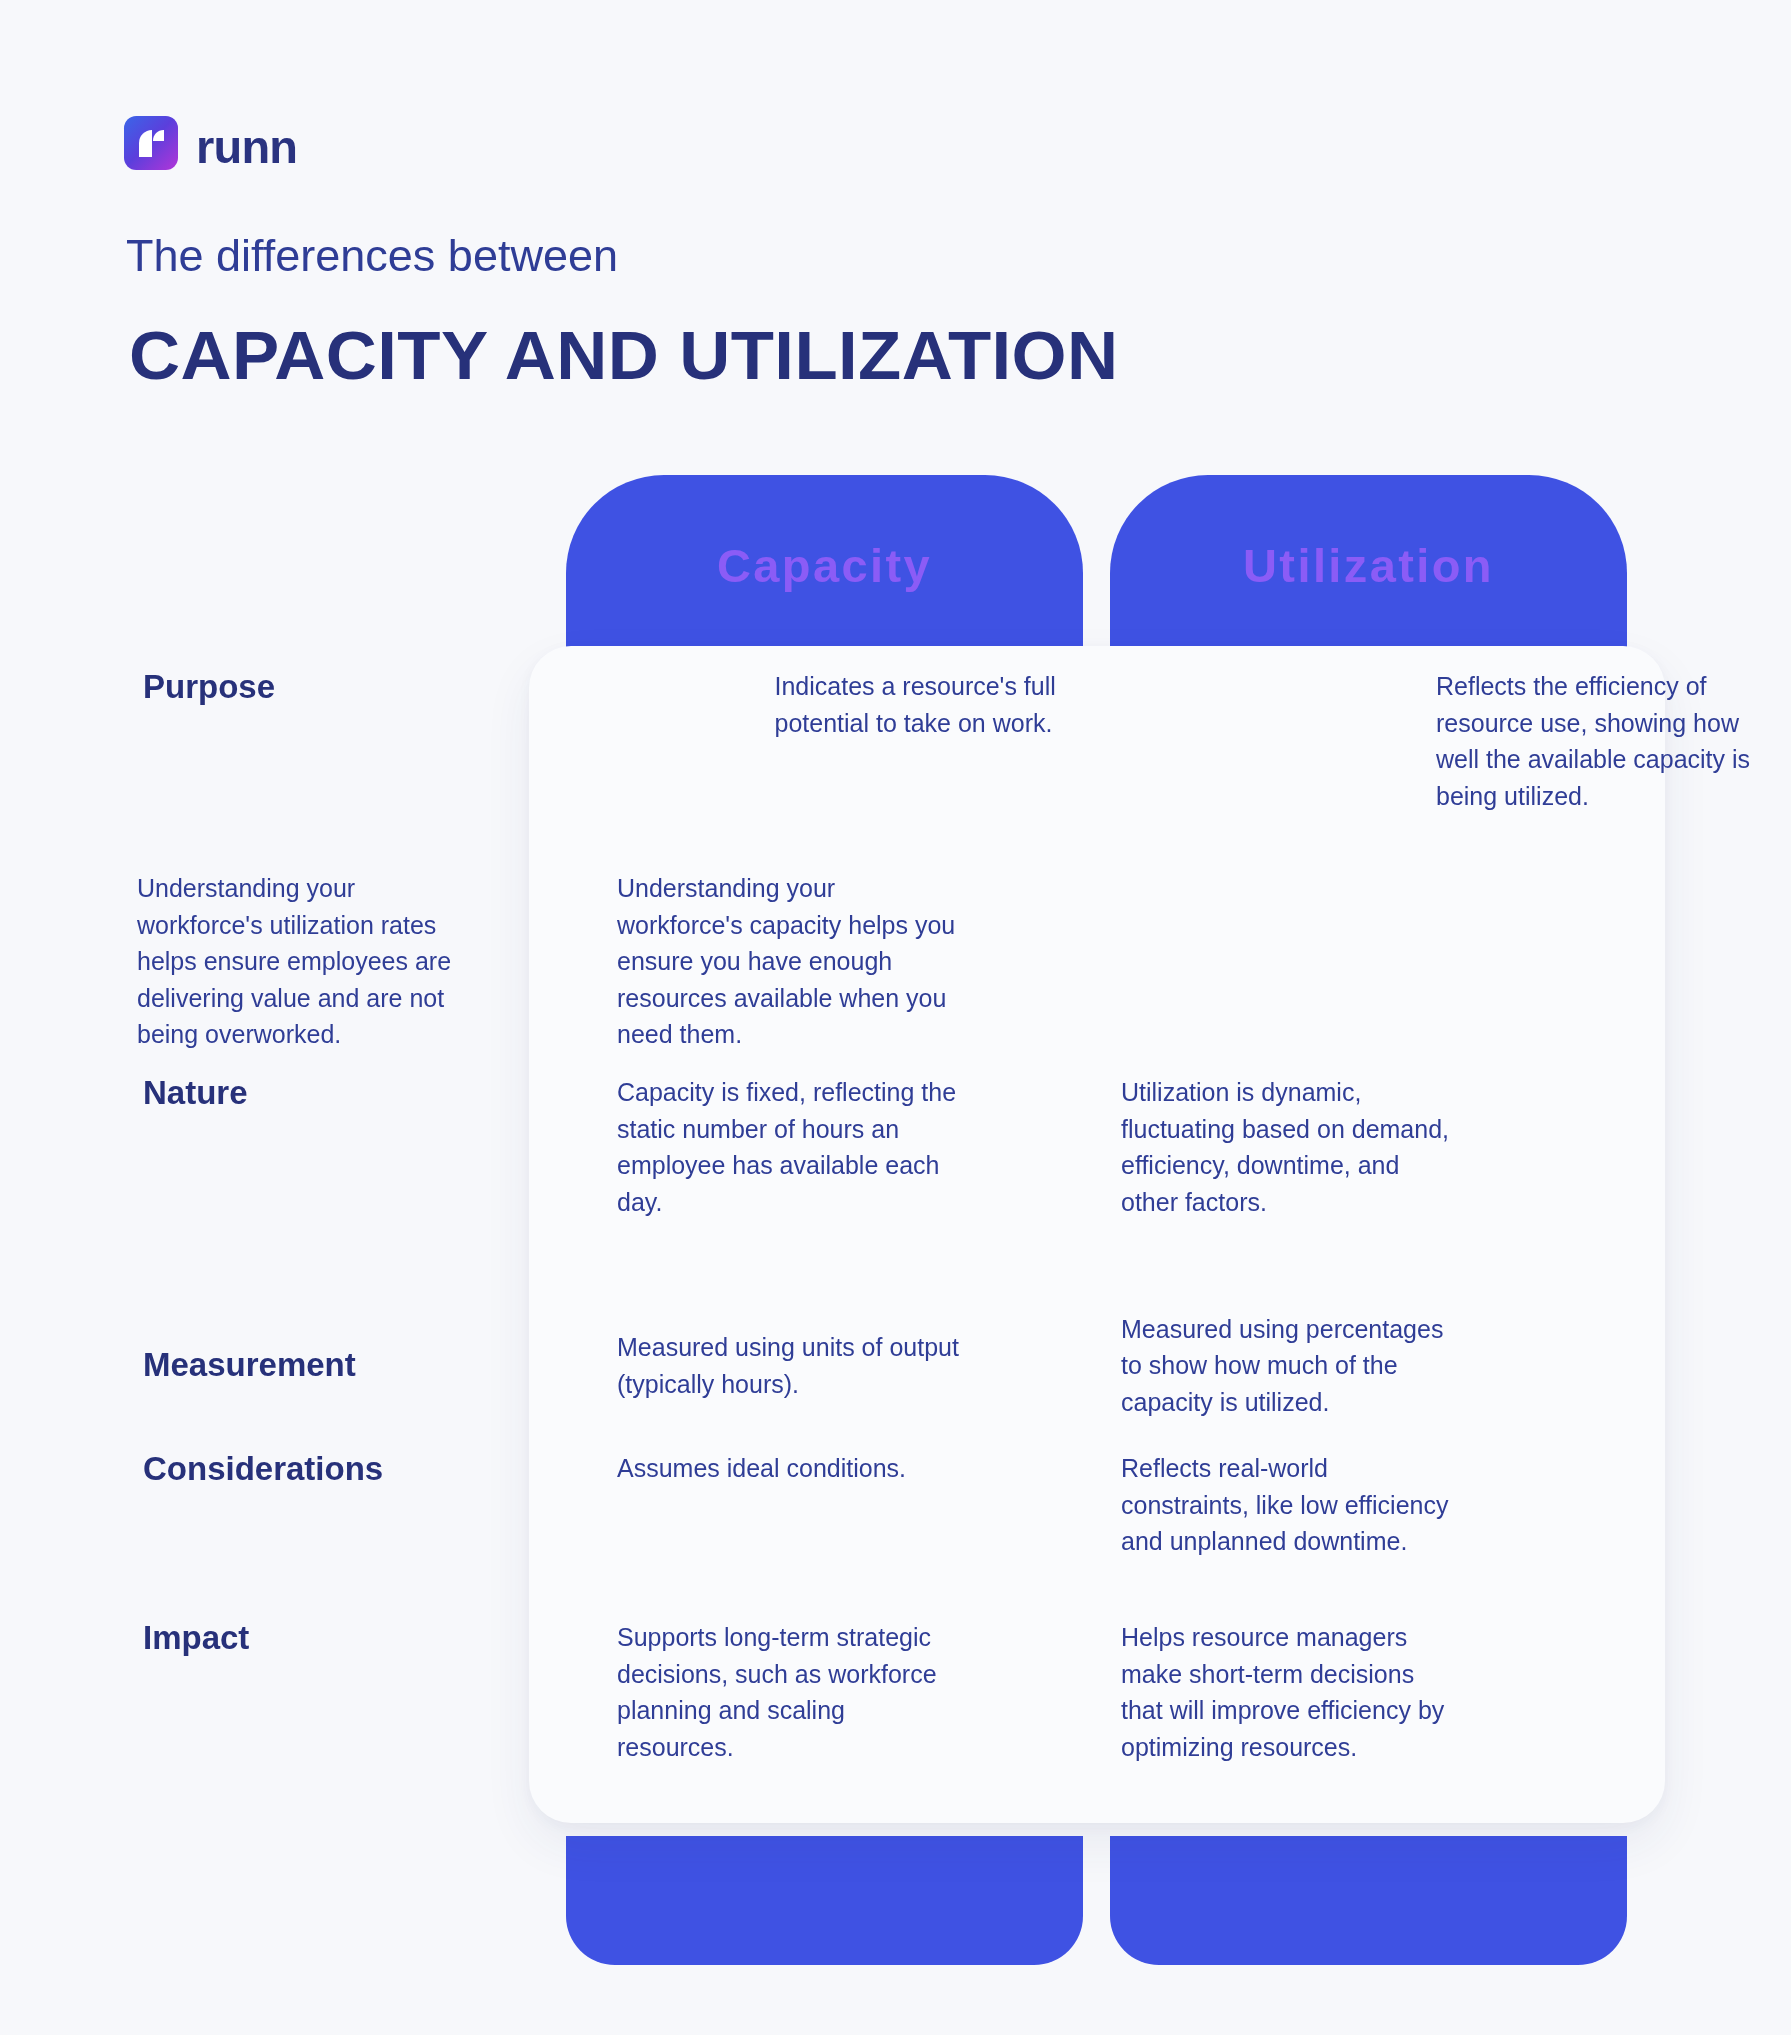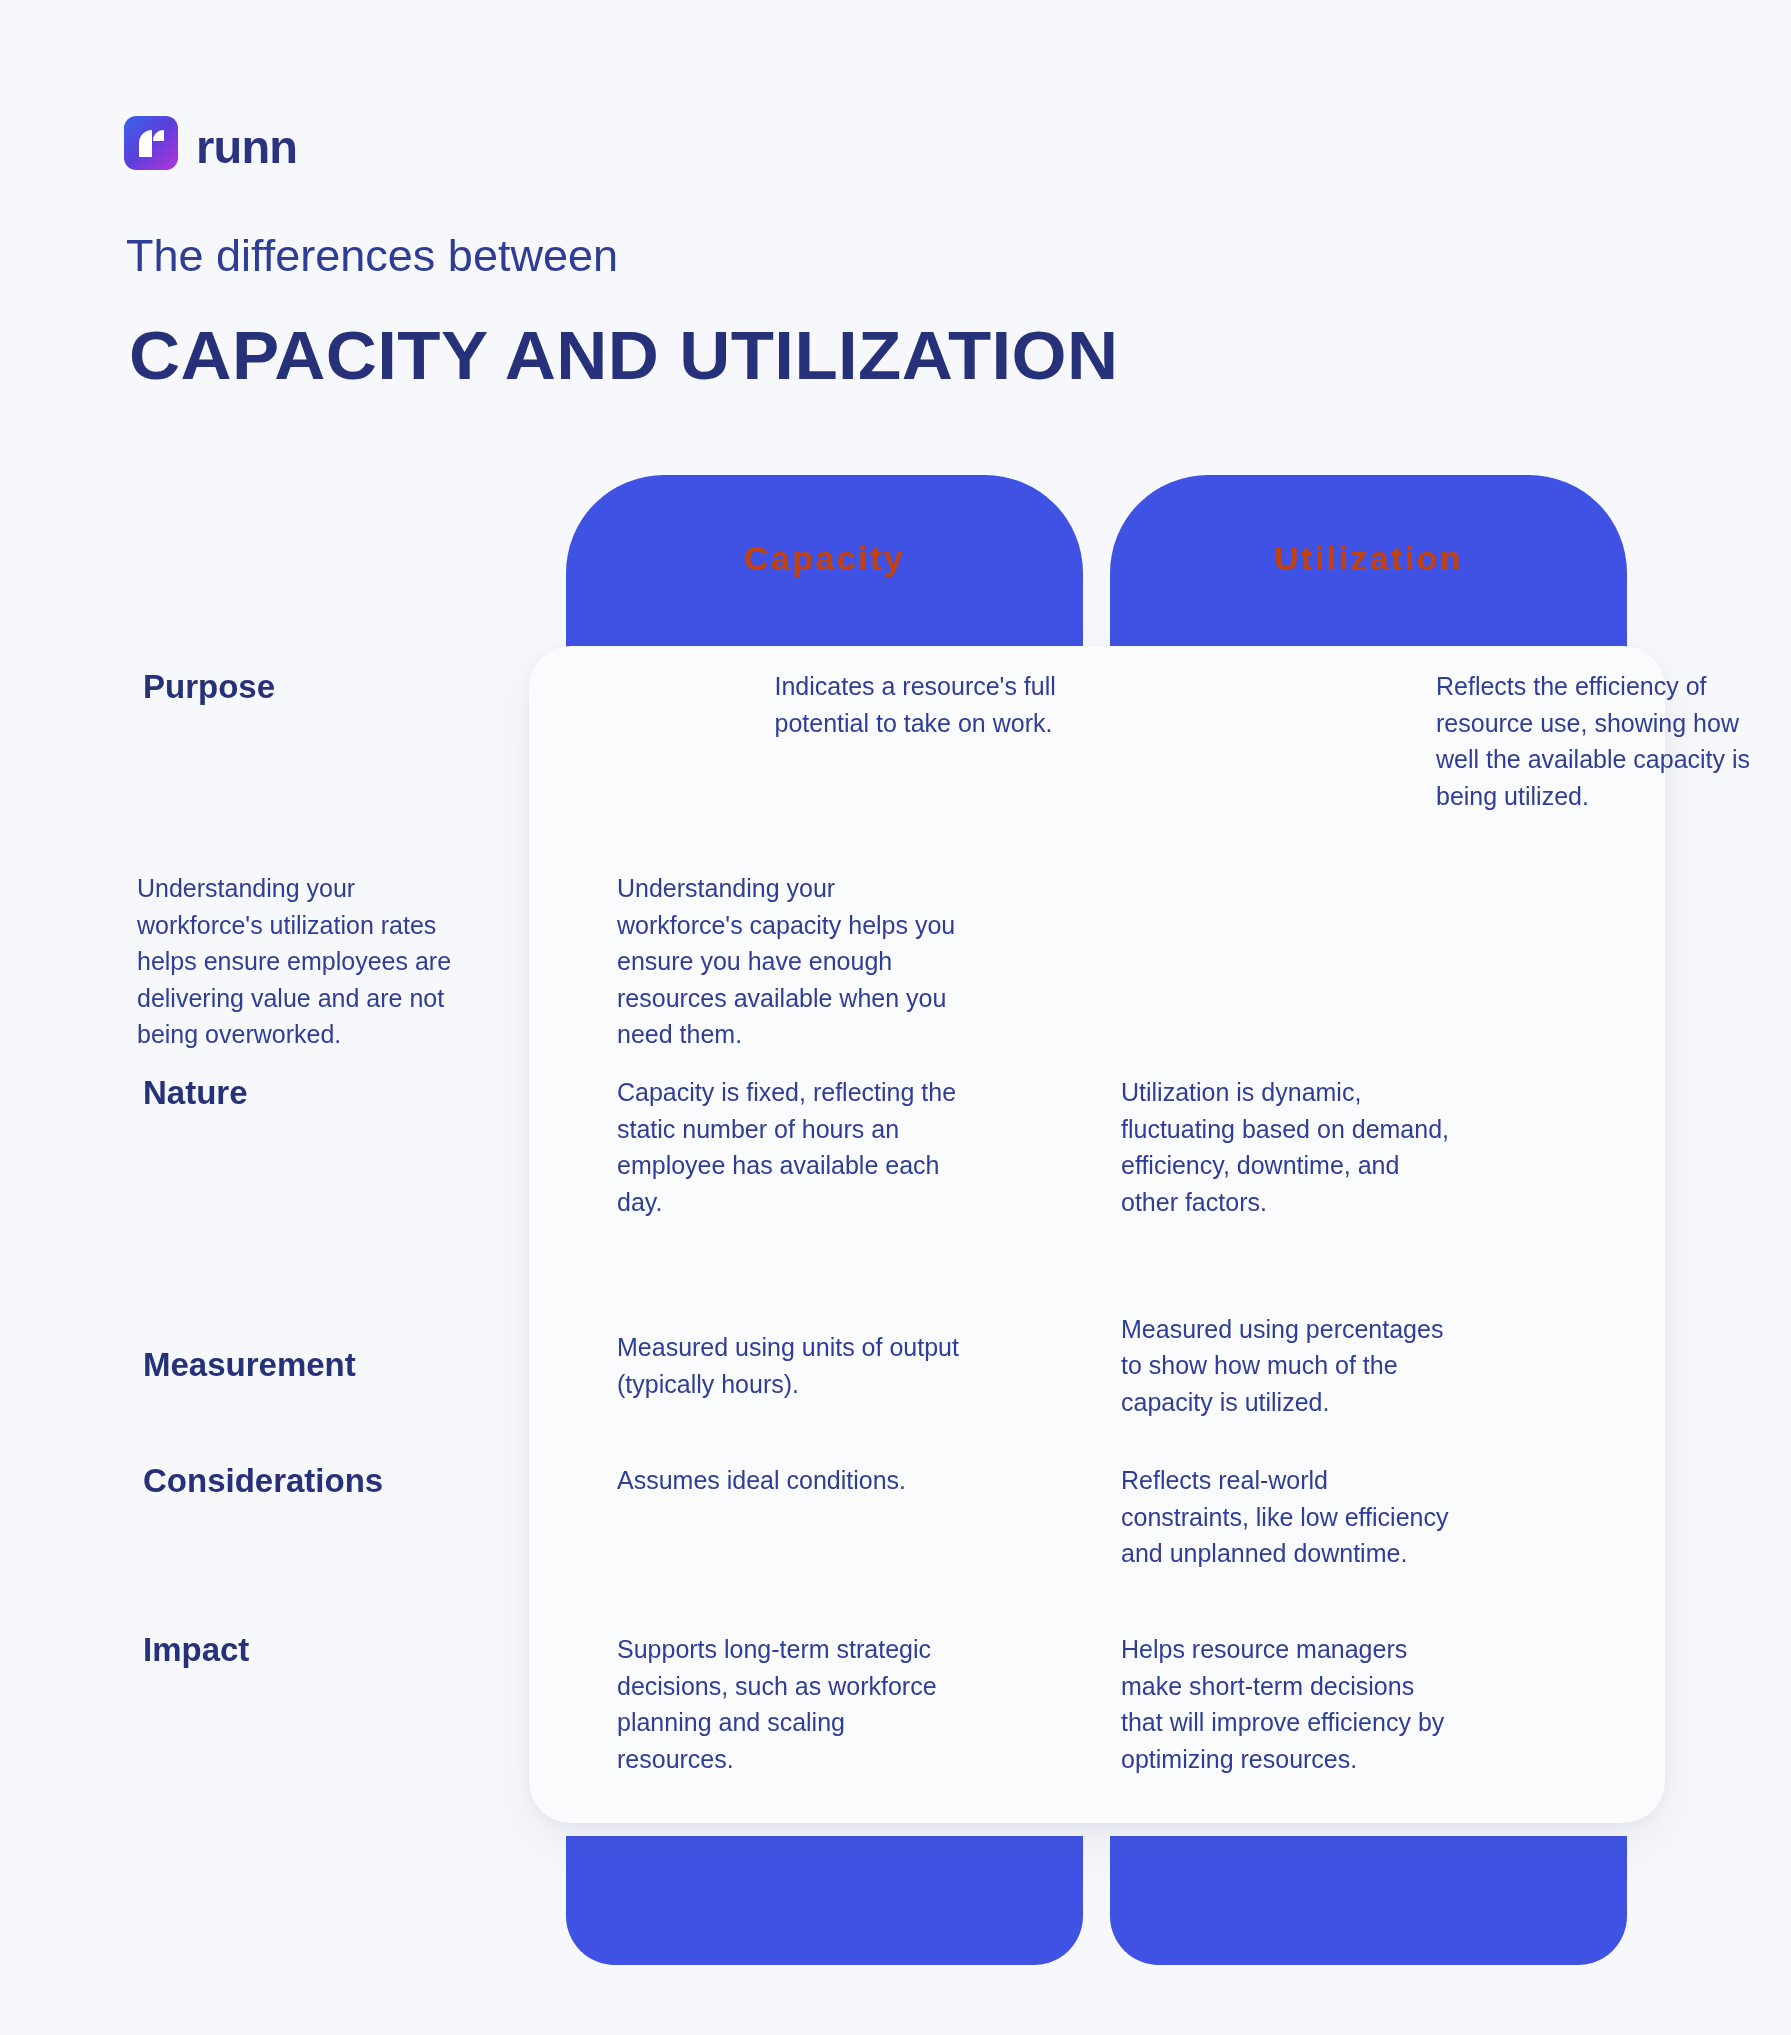--- a/index.html
+++ b/index.html
@@ -111,23 +111,23 @@
     border-bottom-right-radius: 49px;
   }
   .col-foot.left  { left: 566px; }
   .col-foot.right { left: 1110px; }
 
   .col-title {
     position: absolute;
     top: 540px;
     width: 517px;
     text-align: center;
-    font-size: 34px;
-    font-weight: 700;
-    color: #c2410c;
+    font-size: 47px;
+    font-weight: 700;
+    color: #8b5cf6;
     letter-spacing: 2.4px;
     line-height: 1.1;
   }
   .col-title.left  { left: 566px; }
   .col-title.right { left: 1110px; }
 
   
   .card {
     position: absolute;
     left: 529px;
@@ -172,21 +172,21 @@
     flex: none;
   }
   .cell.capacity   { padding-left: 125px; padding-right: 24.4px; }
   .cell.utilization{ padding-left: 137px; padding-right: 16.3px; }
 
   
   .row.r0 { height: 202px; justify-content: space-between; }
   .row.r1 { height: 204px; }
   .row.r2 { height: 207px; }
   .row.r3 { height: 169px; align-items: center; }
-  .row.r4 { height: 169px; margin-top: 12px; }
+  .row.r4 { height: 169px; }
   .row.r5 { height: 179px; }
 
   .row.r1 .row-label,
   .row.r2 .row-label { padding-top: 0; }
 </style>
 </head>
 <body>
 
 <div class="page">
 

